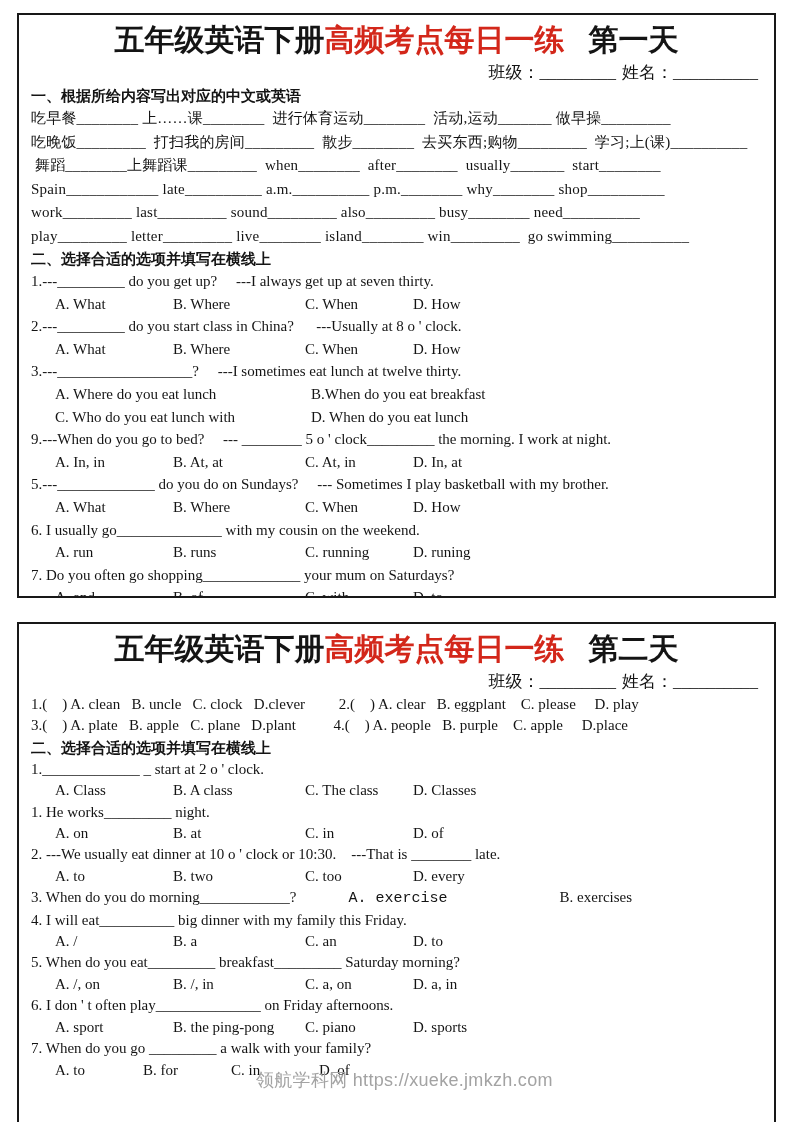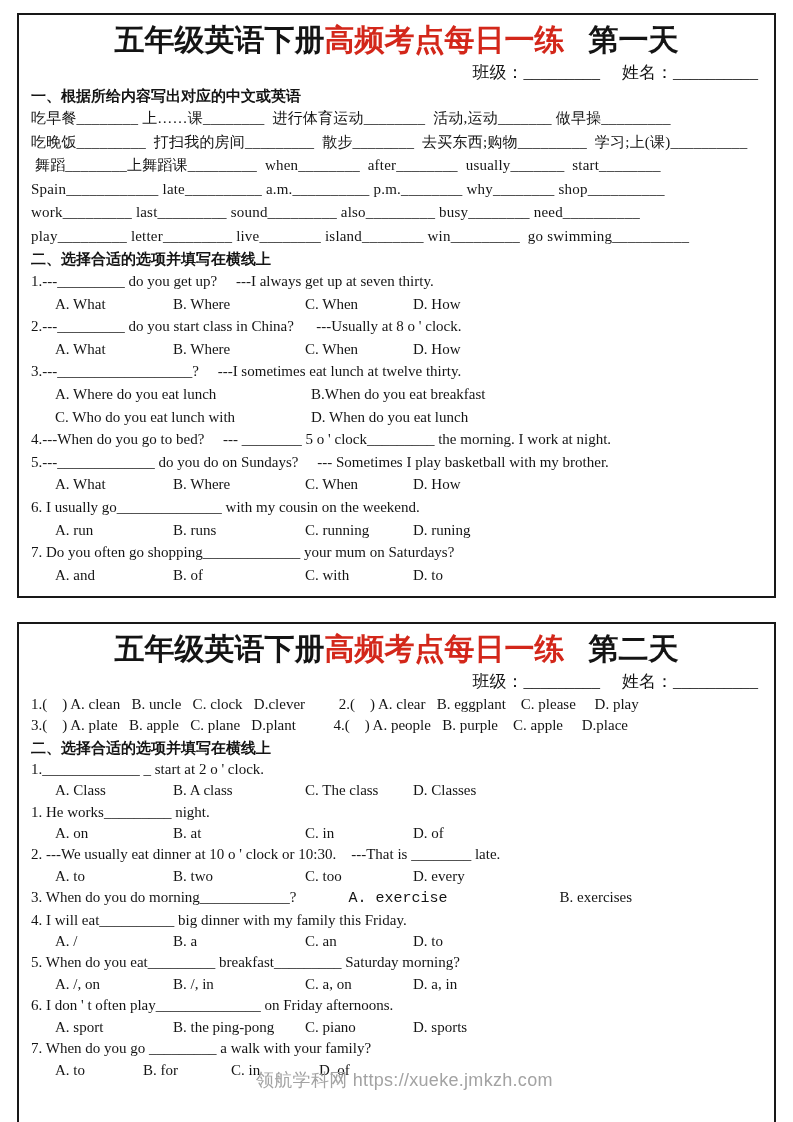--- a/index.html
+++ b/index.html
@@ -15,21 +15,21 @@
     padding:4px 12px 0 12px; overflow:hidden;
   }
   .sheet.day1 { top:13px;  height:585px; }
   .sheet.day2 { top:622px; height:568px; }
 
   .title { text-align:center; font-weight:bold; font-size:30px; line-height:42px; white-space:pre; }
   .title .t-red { color:#d3271a; }
   .title .t-day { margin-left:24px; }
 
   .meta { text-align:right; font-size:17px; line-height:24px; padding-right:4px; white-space:pre; }
-  .meta .name-label { margin-left:22px; }
+  .meta .name-label { margin-left:6px; }
 
   .sec-head { font-weight:bold; font-size:15px; line-height:22px; white-space:pre-wrap; }
 
   .vocab { font-size:15px; line-height:23.5px; white-space:pre-wrap; letter-spacing:.2px; }
 
   .q { font-size:15px; line-height:22.6px; white-space:pre-wrap; }
   .day2 .q, .day2 .opts, .day2 .phonics { line-height:21.4px; }
 
   .phonics { font-size:15px; white-space:pre-wrap; }
 
@@ -80,21 +80,24 @@
   </div>
 
   <div class="q">3.---__________________?     ---I sometimes eat lunch at twelve thirty.</div>
   <div class="opts wide">
     <span class="o oa">A. Where do you eat lunch</span><span class="o od">B.When do you eat breakfast</span>
   </div>
   <div class="opts wide">
     <span class="o oa">C. Who do you eat lunch with</span><span class="o od">D. When do you eat lunch</span>
   </div>
 
-  <div class="q">4.---When do you go to bed?     --- ________ 5 o ' clock_________ the morning. I work at night.</div>
+  <div class="q">9.---When do you go to bed?     --- ________ 5 o ' clock_________ the morning. I work at night.</div>
+  <div class="opts">
+    <span class="o oa">A. In, in</span><span class="o ob">B. At, at</span><span class="o oc">C. At, in</span><span class="o od">D. In, at</span>
+  </div>
 
   <div class="q">5.---_____________ do you do on Sundays?     --- Sometimes I play basketball with my brother.</div>
   <div class="opts">
     <span class="o oa">A. What</span><span class="o ob">B. Where</span><span class="o oc">C. When</span><span class="o od">D. How</span>
   </div>
 
   <div class="q">6. I usually go______________ with my cousin on the weekend.</div>
   <div class="opts">
     <span class="o oa">A. run</span><span class="o ob">B. runs</span><span class="o oc">C. running</span><span class="o od">D. runing</span>
   </div>

